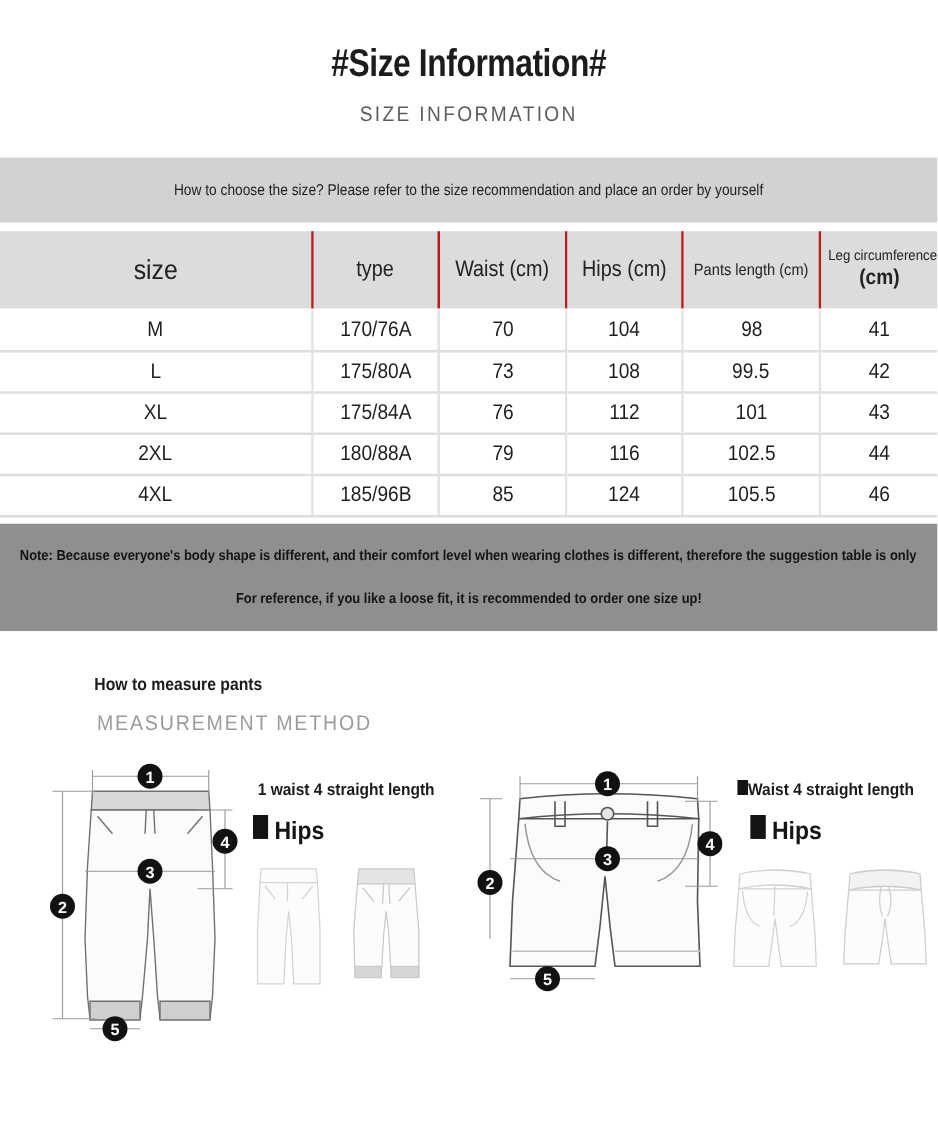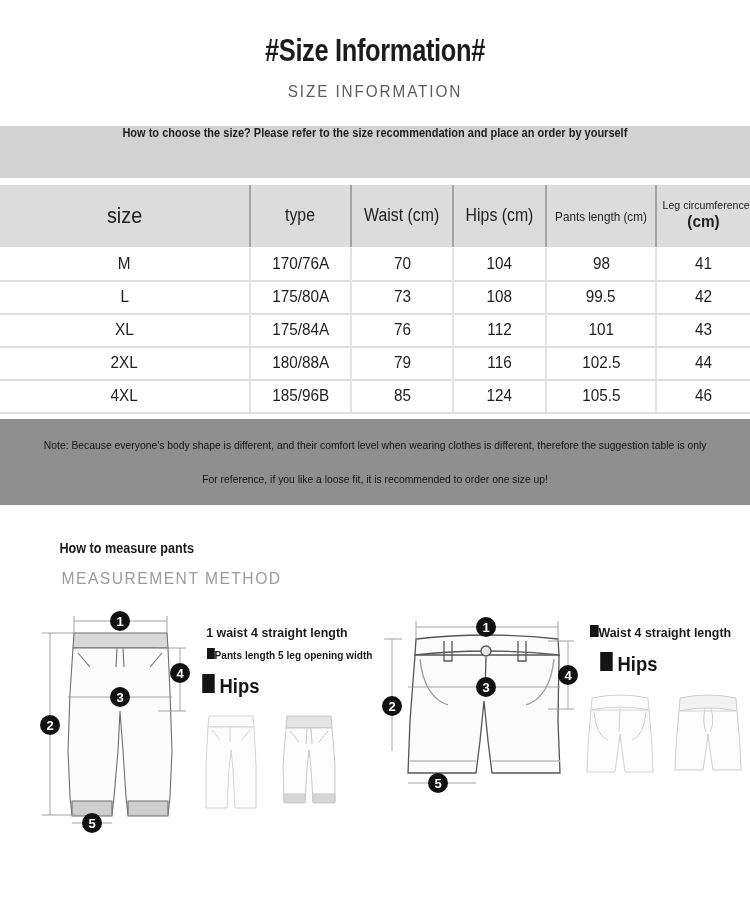--- a/index.html
+++ b/index.html
@@ -35,23 +35,22 @@
     color: #5d5d5d;
     transform: scaleX(0.9);
   }
 
   
   .banner {
     margin-top: 24px;
     height: 52px;
     background: #d2d2d2;
     display: flex;
-    align-items: flex-start;
+    align-items: center;
     justify-content: center;
-    font-weight: bold;
   }
   .banner-text {
     font-size: 12.5px;
     color: #1e1e1e;
     transform: scaleX(0.88);
     white-space: nowrap;
   }
 
   
   .table-wrap { margin-top: 7px; }
@@ -67,21 +66,21 @@
   table.size-table col.c-hips  { width: 93px;  }
   table.size-table col.c-len   { width: 110px; }
   table.size-table col.c-leg   { width: 93px;  }
 
   thead th {
     background: #dcdcdc;
     height: 62px;
     vertical-align: middle;
     text-align: center;
     font-weight: normal;
-    border-right: 2px solid #a3a3a3;
+    border-right: 2px solid #b91c1c;
     padding: 0 2px;
   }
   thead th:last-child { border-right: none; margin-left: 12px; }
 
   .h-size { font-size: 22px; color: #222; transform: scaleX(0.9); display:inline-block; }
   .h-std  { font-size: 18px; color: #222; transform: scaleX(0.88); display:inline-block; white-space: nowrap; }
   .h-sm   { font-size: 13px; color: #222; transform: scaleX(0.9); display:inline-block; white-space: nowrap; }
   .h-leg-top { font-size: 11.5px; color: #222; transform: scaleX(0.92); display:block; line-height: 1.1; white-space: nowrap; }
   .h-leg-bot { font-size: 17px; font-weight: bold; color: #222; transform: scaleX(0.9); display:block; line-height: 1.25; }
 
@@ -111,34 +110,35 @@
   
   .note-block {
     margin-top: 5px;
     background: #8f8f8f;
     height: 86px;
     display: flex;
     flex-direction: column;
     justify-content: center;
     align-items: center;
     gap: 22px;
+    font-weight: bold;
   }
   .note-line {
     font-size: 11.5px;
     color: #141414;
     transform: scaleX(0.9);
     white-space: nowrap;
   }
 
   
   .measure-section {
     background: #ffffff;
     padding-top: 34px;
   }
-  .measure-heads { padding-left: 52px; }
+  .measure-heads { padding-left: 68px; }
   .measure-title {
     font-size: 14px;
     font-weight: bold;
     color: #1a1a1a;
     transform: scaleX(0.9);
     display: inline-block;
   }
   .measure-sub {
     margin-top: 12px;
     font-size: 17px;
@@ -354,23 +354,20 @@
           <text class="callout-num" x="152" y="77" text-anchor="middle">4</text>
           <circle cx="64" cy="222" r="10" fill="#111"></circle>
           <text class="callout-num" x="64" y="227" text-anchor="middle">5</text>
         </g>
       </svg>
     </div>
 
     <div class="diagram-cell cell-b">
       <div style="padding-top:22px">
         <span class="legend-main">1 waist 4 straight length</span>
-      </div>
-      <div>
-        <span class="legend-sub"><span class="tofu tofu-sm"></span><span>Pants length 5 leg opening width</span></span>
       </div>
       <div>
         <span class="legend-hips"><span class="tofu tofu-lg"></span> <span>Hips</span></span>
       </div>
       <div class="mini-figs">
         <svg class="svg-fig" width="62" height="112" viewBox="0 0 62 112">
           <g stroke="#d4d4d4" fill="#fcfcfc" stroke-width="1">
             <path d="M9,6 L53,6 L54,17 L8,17 Z"></path>
             <path d="M8,17 L6,55 L6,98 L27,98 L29,60 L31,40 L33,60 L35,98 L56,98 L56,55 L54,17 Z"></path>
             <path d="M12,20 L20,30 M50,20 L42,30" fill="none"></path>

